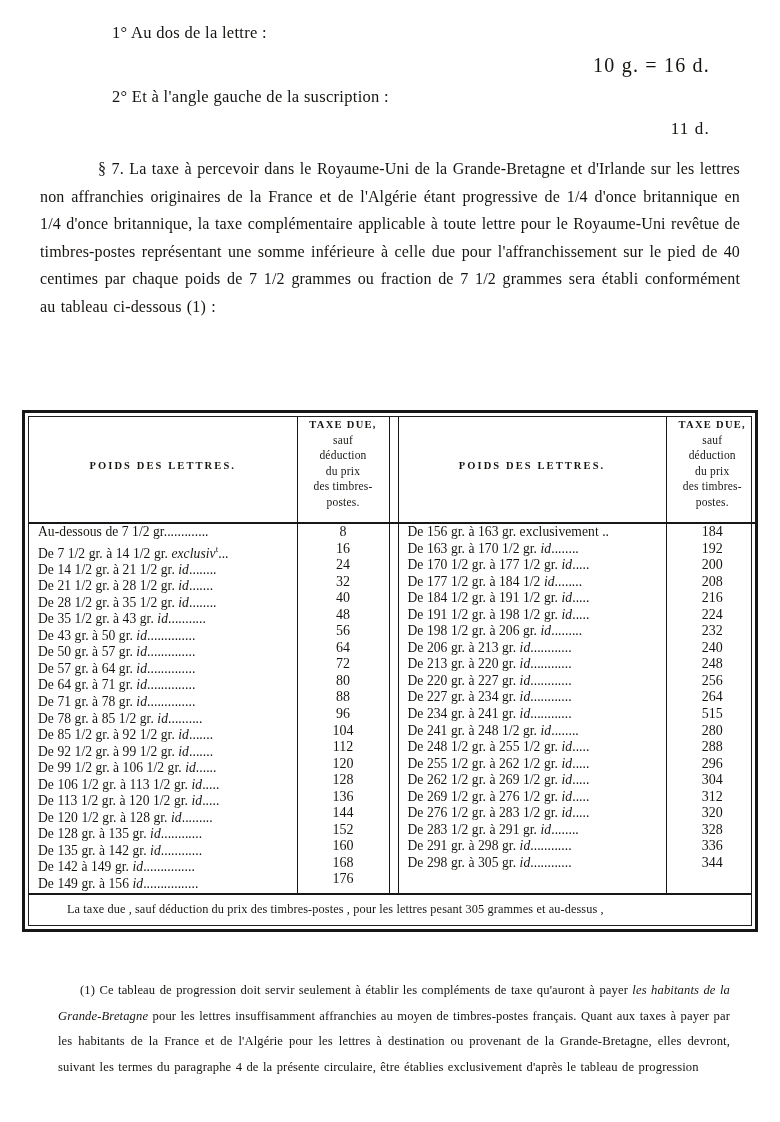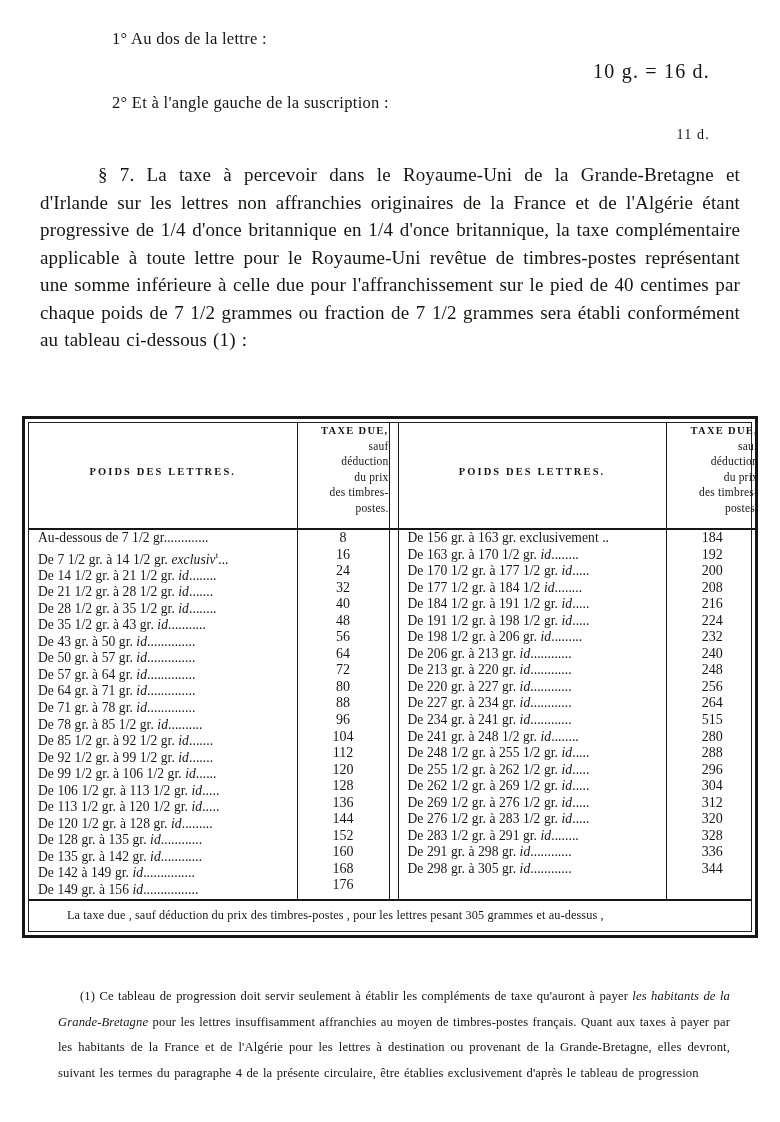--- a/index.html
+++ b/index.html
@@ -13,21 +13,20 @@
     position: relative;
     font-family: "Liberation Serif", "DejaVu Serif", serif;
     color: #191713;
     overflow: hidden;
   }
 
   .page {
     position: absolute;
     inset: 0;
     padding: 12px;
-    margin-top: 6px;
   }
 
   
   .top-block {
     position: absolute;
     left: 40px;
     top: 18px;
     width: 700px;
   }
 
@@ -40,26 +39,26 @@
   }
 
   .centered-formula {
     text-align: right;
     font-size: 20px;
     line-height: 34px;
     letter-spacing: 1.2px;
     padding-right: 30px;
   }
   .centered-formula.small {
-    font-size: 14px;
+    font-size: 17px;
   }
 
   .para {
     margin-top: 9px;
-    font-size: 19px;
+    font-size: 16px;
     line-height: 27.5px;
     text-align: justify;
     text-justify: inter-word;
     letter-spacing: 0.15px;
     word-spacing: 1.2px;
   }
   .para .indent { display: inline-block; width: 58px; }
 
   
   .table-outer {
@@ -104,21 +103,20 @@
     letter-spacing: 2.1px;
     font-weight: bold;
     font-variant: small-caps;
     text-transform: uppercase;
   }
   .hdr-tax {
     font-size: 11.5px;
     line-height: 15.5px;
     padding-top: 6px;
     letter-spacing: 0.2px;
-    text-align: right;
   }
   .hdr-tax .cap {
     font-weight: bold;
     font-size: 10.5px;
     letter-spacing: 1.3px;
     text-transform: uppercase;
   }
 
   .sub-cell {
     height: 22px;

